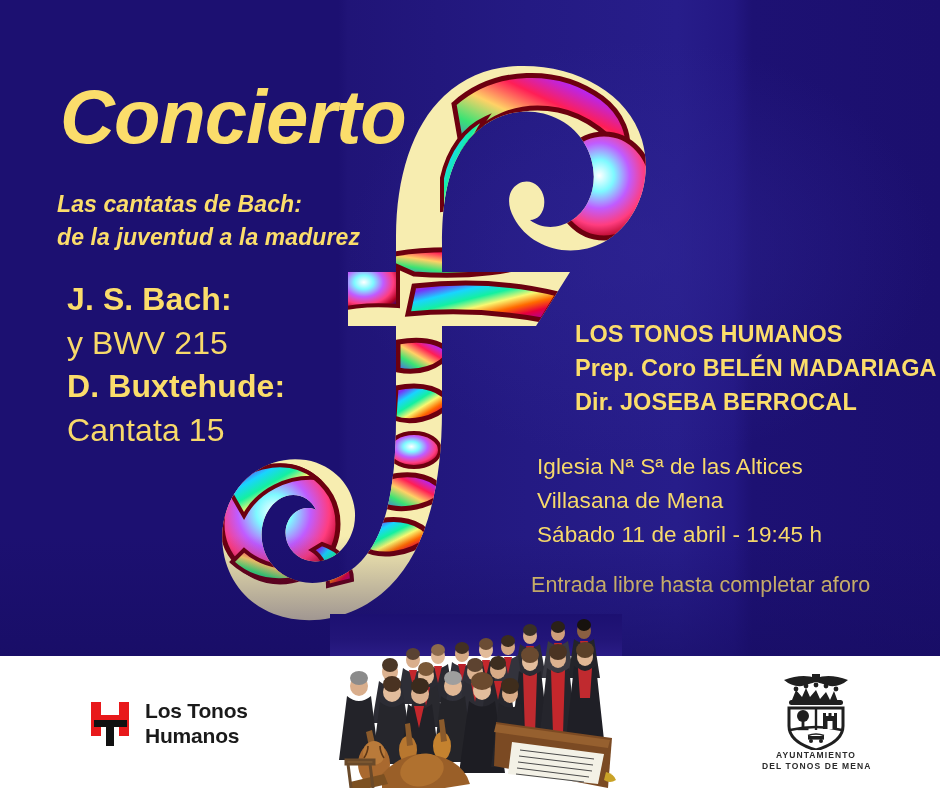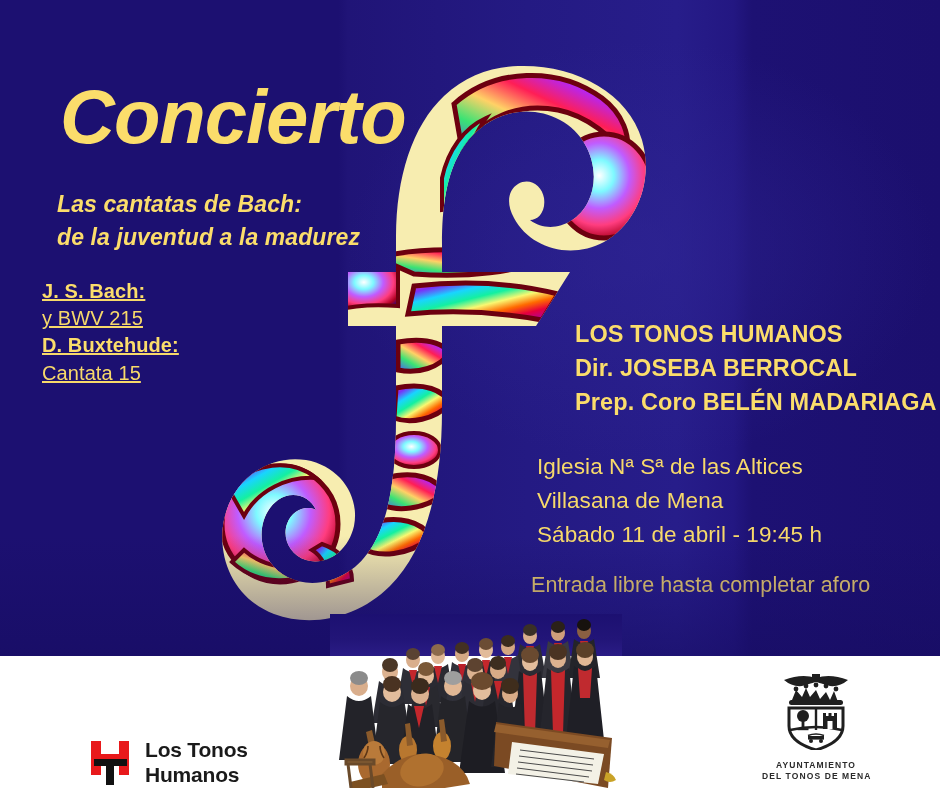--- a/index.html
+++ b/index.html
@@ -82,27 +82,26 @@
     line-height: 1.42;
     font-weight: bold;
     font-style: italic;
     color: #fbdd6b;
     letter-spacing: 0.1px;
   }
   .subtitle div { white-space: nowrap; }
 
   .program {
     position: absolute;
-    left: 42px;
+    left: 67px;
     top: 278px;
-    font-size: 20px;
+    font-size: 32px;
     line-height: 1.36;
     color: #f7d96a;
     letter-spacing: 0.1px;
-    text-decoration: underline;
   }
   .program .hd { font-weight: bold; color: #fbdd6b; }
   .program div { white-space: nowrap; }
 
   .performers {
     position: absolute;
     left: 531px;
     top: 318px;
     font-size: 23.5px;
     line-height: 1.44;
@@ -154,21 +153,20 @@
   .choir svg { display: block; width: 100%; height: 100%; }
 
   
   .logo-ltm {
     position: absolute;
     left: 88px;
     top: 698px;
     display: flex;
     align-items: center;
     gap: 11px;
-    margin-top: 39px;
   }
   .logo-ltm .mark { width: 46px; height: 50px; }
   .logo-ltm .mark svg { display: block; width: 100%; height: 100%; }
   .logo-ltm .wordmark {
     font-size: 21px;
     line-height: 1.2;
     font-weight: bold;
     color: #1a1a1a;
     letter-spacing: -0.2px;
   }
@@ -179,21 +177,21 @@
     position: absolute;
     left: 762px;
     top: 672px;
     width: 108px;
     height: 104px;
     text-align: center;
   }
   .crest .shield { width: 108px; height: 78px; }
   .crest .shield svg { display: block; width: 100%; height: 100%; }
   .crest .caption {
-    margin-top: 10px;
+    margin-top: 0;
     font-size: 8.5px;
     line-height: 1.28;
     font-weight: bold;
     color: #2b2b2b;
     letter-spacing: 1.1px;
   }
   .crest .caption div { white-space: nowrap; }
 </style>
 </head>
 <body>
@@ -313,22 +311,22 @@
 
     <div class="program">
       <div class="hd">J. S. Bach:</div>
       <div>y BWV 215</div>
       <div class="hd">D. Buxtehude:</div>
       <div>Cantata 15</div>
     </div>
 
     <div class="performers">
       <div>LOS TONOS HUMANOS</div>
+      <div>Prep. Coro BELÉN MADARIAGA</div>
       <div>Dir. JOSEBA BERROCAL</div>
-      <div>Prep. Coro BELÉN MADARIAGA</div>
     </div>
 
     <div class="venue">
       <div>Iglesia Nª Sª de las Altices</div>
       <div>Villasana de Mena</div>
       <div>Sábado 11 de abril - 19:45 h</div>
     </div>
 
     <div class="entry-note">Entrada libre hasta completar aforo</div>
   </div>

